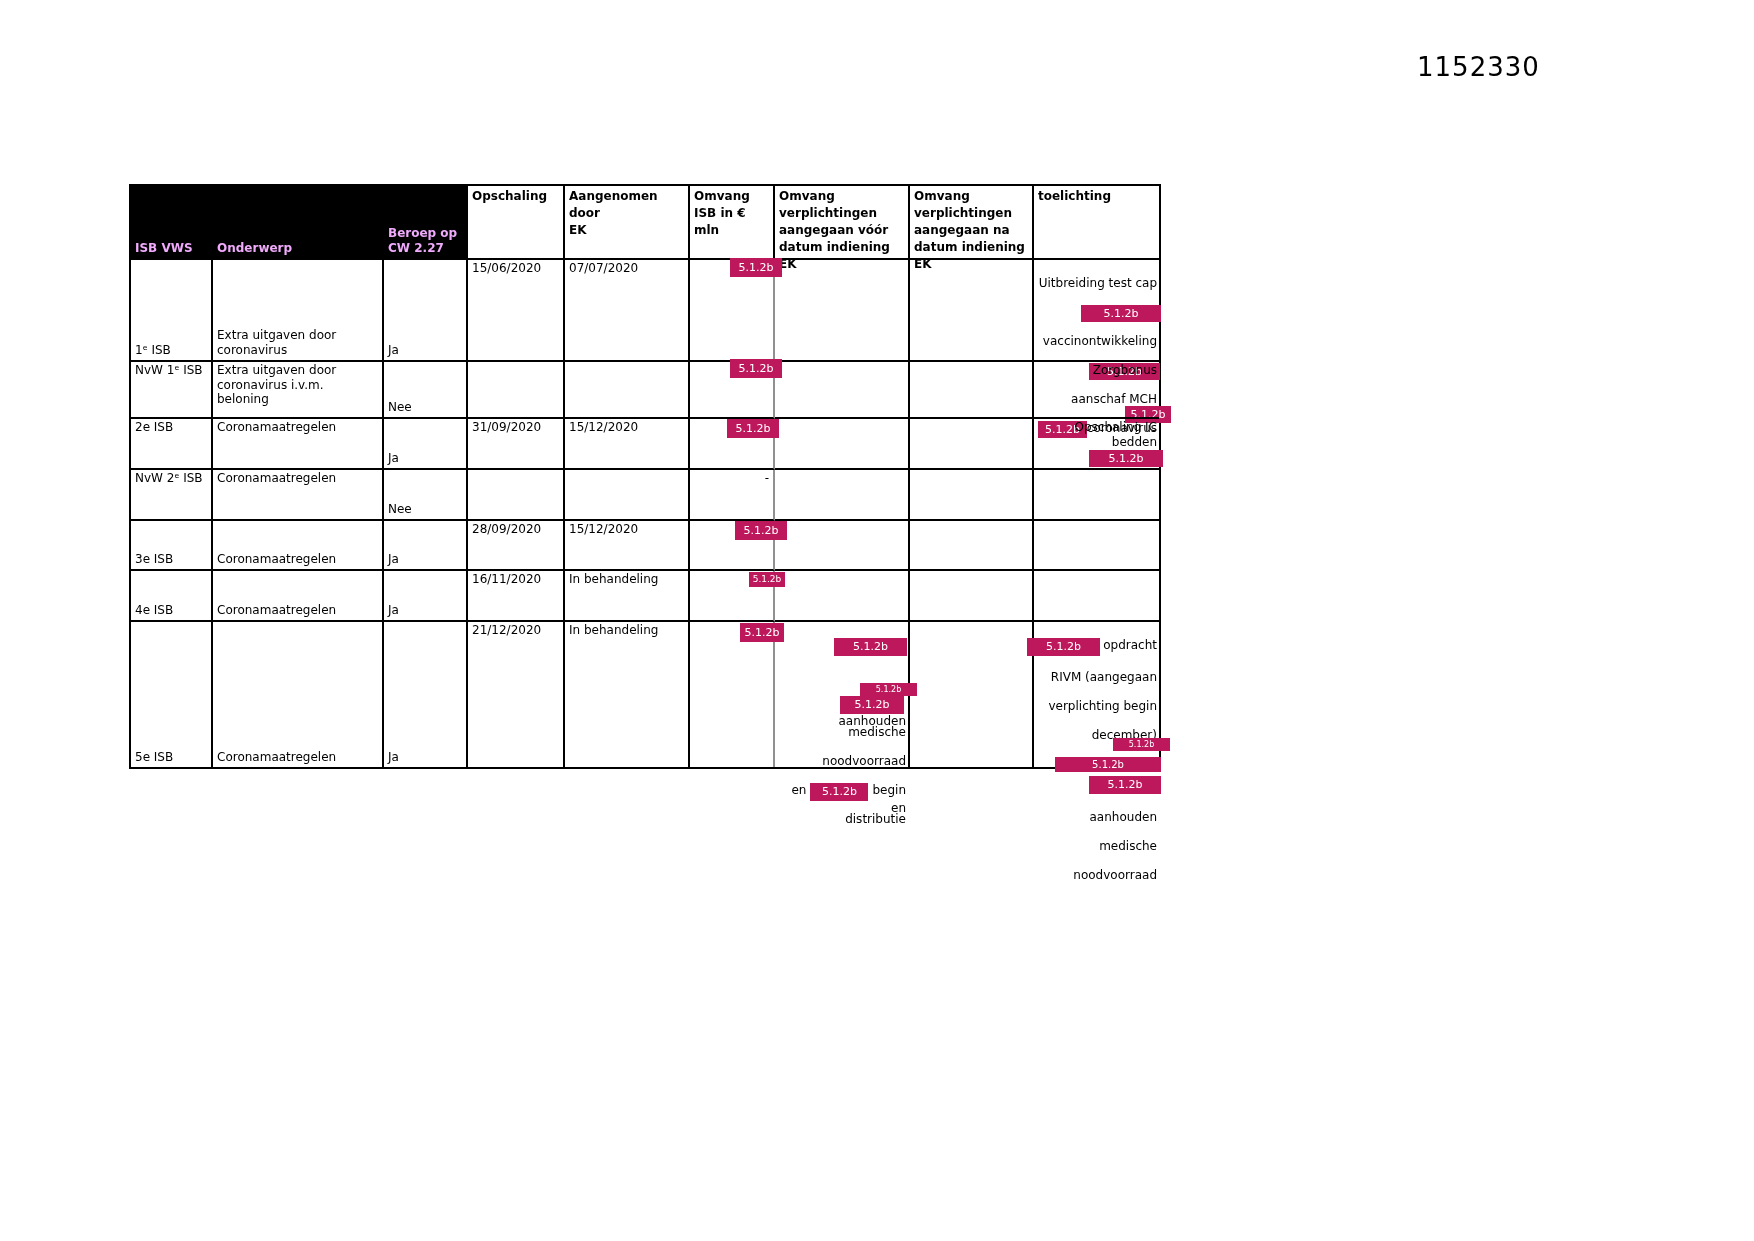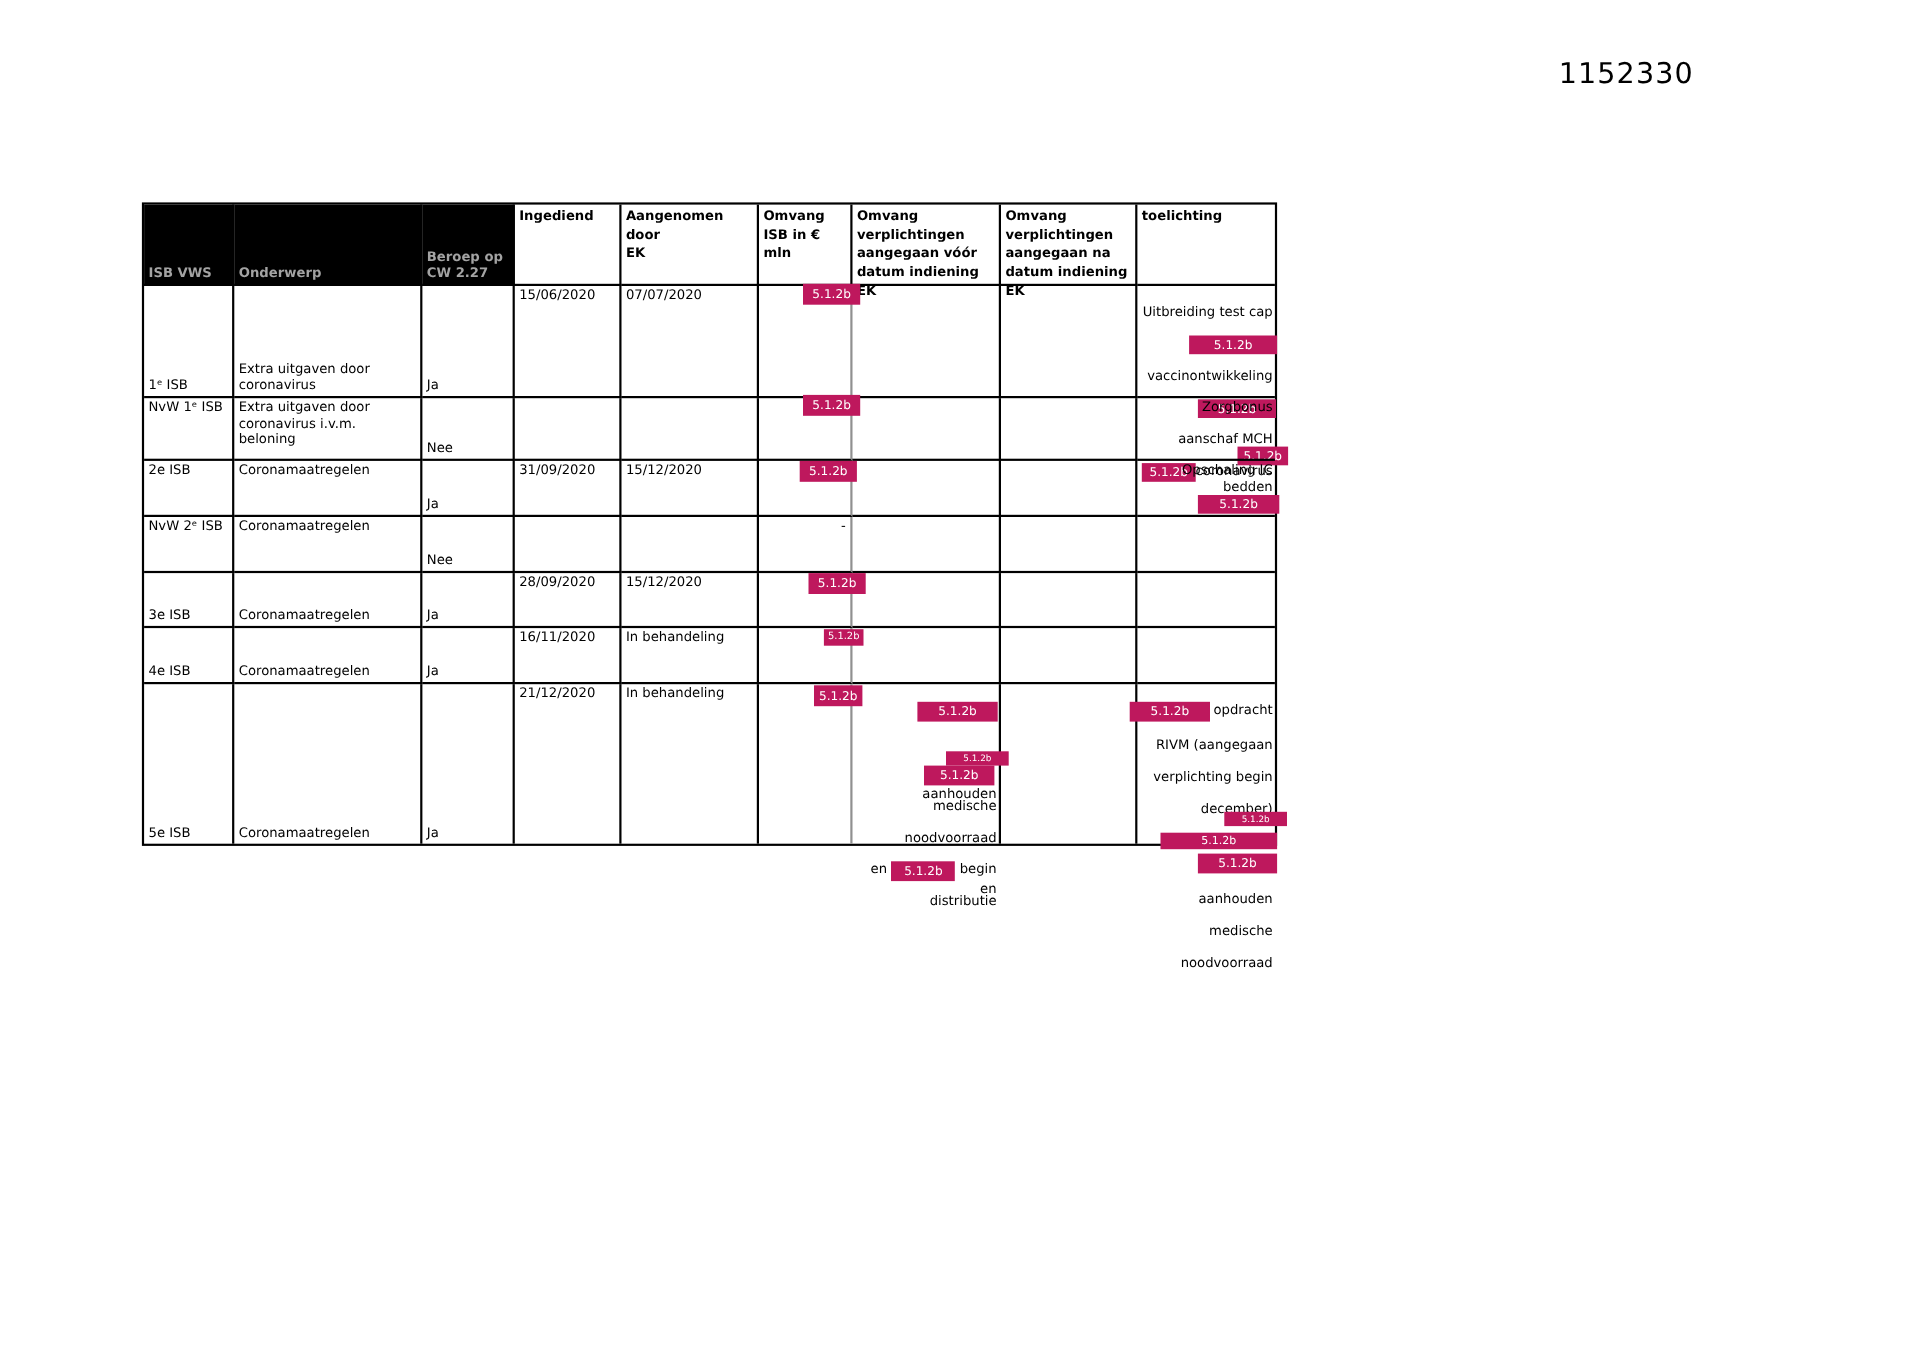--- a/index.html
+++ b/index.html
@@ -8,21 +8,21 @@
   .docnum{position:absolute;left:1417px;top:52px;font-size:26px;letter-spacing:1px;}
   .tbl{position:absolute;left:129px;top:184px;border:2px solid #000;display:grid;
        grid-template-columns:82px 171px 84px 97px 125px 85px 135px 124px 125px;
        grid-template-rows:74px 102px 57px 51px 51px 50px 51px 145px;
        background:#fff;}
   .c{position:relative;box-sizing:border-box;border-right:2px solid #000;border-bottom:2px solid #000;
      font-size:12px;line-height:14.5px;padding:1px 3px 1px 4px;white-space:pre-line;overflow:visible;}
   .lastcol{border-right:none;}
   .lastrow{border-bottom:none;}
   .grayr{border-right:2px solid #909090;}
-  .hb{background:#000;color:#a3a3a3;font-weight:bold;display:flex;flex-direction:column;
+  .hb{background:#000;color:#f0abfc;font-weight:bold;display:flex;flex-direction:column;
       justify-content:flex-end;padding-bottom:3px;}
   .hb.noline{border-right-color:#000;}
   .hw{font-weight:bold;line-height:17px;padding-top:2px;}
   .bot{display:flex;flex-direction:column;justify-content:flex-end;padding-bottom:3px;}
   .tr{text-align:right;padding-right:2px;}
   .ln{height:14.5px;overflow:visible;}
   .rd{background:#be185d;color:#fff;font-size:11px;line-height:19px;height:19px;width:52px;
       text-align:center;display:inline-block;vertical-align:top;}
   .rd.md{height:17px;line-height:17px;}
   .rd.sm{width:36px;height:15px;font-size:9px;line-height:15px;}
@@ -37,21 +37,21 @@
 <div class="page">
 
   <div class="docnum">1152330</div>
 
   <div class="tbl">
 
     <div class="c hb noline"><span>ISB VWS</span></div>
     <div class="c hb noline"><span>Onderwerp</span></div>
     <div class="c hb"><span>Beroep op
 CW 2.27</span></div>
-    <div class="c hw">Ingediend</div>
+    <div class="c hw">Opschaling</div>
     <div class="c hw">Aangenomen door
 EK</div>
     <div class="c hw">Omvang
 ISB in € mln</div>
     <div class="c hw">Omvang
 verplichtingen
 aangegaan vóór
 datum indiening EK</div>
     <div class="c hw">Omvang
 verplichtingen

